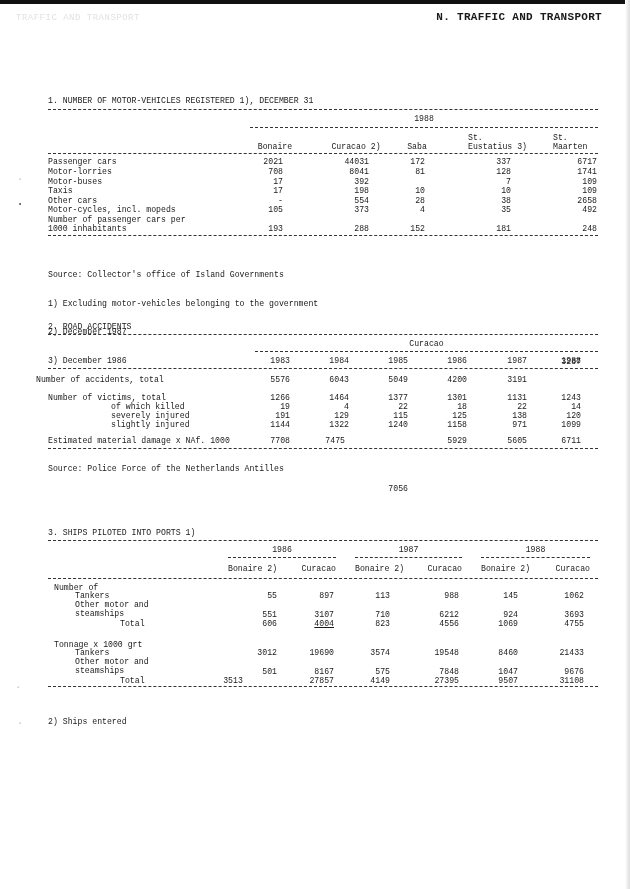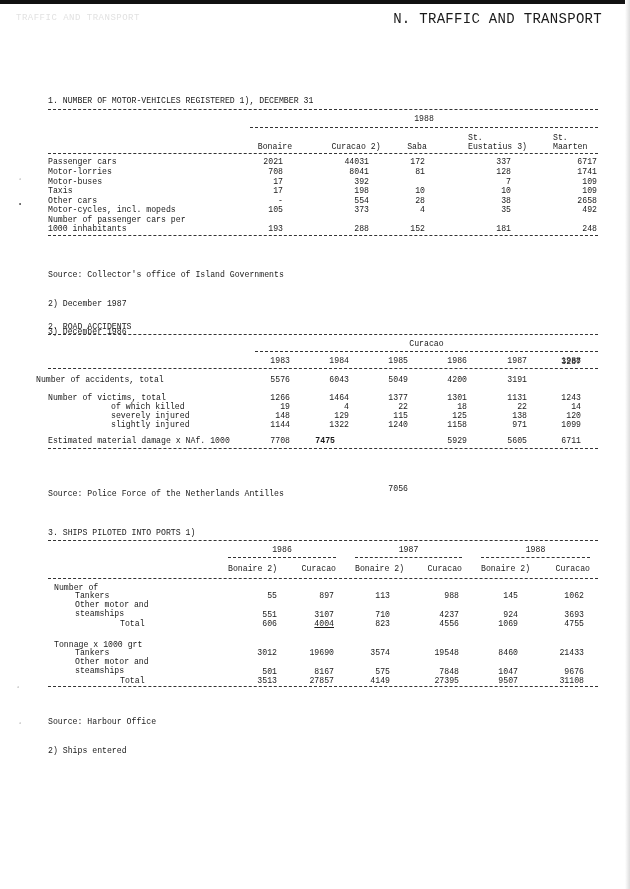--- a/index.html
+++ b/index.html
@@ -3,21 +3,21 @@
 <meta charset="utf-8">
 <style>
   html, body { margin:0; padding:0; }
   body {
     width:630px; height:889px; background:#ffffff; position:relative; overflow:hidden;
     font-family:"Liberation Mono","DejaVu Sans Mono",monospace; color:#1a1a1a;
   }
   .topbar { position:absolute; left:0; top:0; width:630px; height:4px; background:#111; }
   .rightedge { position:absolute; right:0; top:0; width:5px; height:889px; background:linear-gradient(to right,#fff,#ddd); }
   .ghost { position:absolute; left:16px; top:13px; font-size:9px; color:#e2e2e2; letter-spacing:0.5px; }
-  .chapter { position:absolute; right:28px; top:11px; font-size:14px; font-weight:normal; letter-spacing:0.3px; }
+  .chapter { position:absolute; right:28px; top:11px; font-size:11px; font-weight:bold; letter-spacing:0.3px; }
   .abs { position:absolute; }
   .title { font-size:8.2px; white-space:pre; }
   .dash { position:absolute; height:0; border-top:1px dashed #333; }
   .cell { position:absolute; font-size:8.2px; white-space:pre; line-height:9px; }
   .r { text-align:right; }
   .c { text-align:center; }
   .note { font-size:8.2px; white-space:pre; line-height:9.5px; }
   .mark { position:absolute; font-size:7px; color:#555; }
 </style>
 </head>
@@ -90,20 +90,21 @@
       <div class="cell r" style="left:223px;width:60px;top:224px;">193</div>
       <div class="cell r" style="left:309px;width:60px;top:224px;">288</div>
       <div class="cell r" style="left:365px;width:60px;top:224px;">152</div>
       <div class="cell r" style="left:451px;width:60px;top:224px;">181</div>
       <div class="cell r" style="left:537px;width:60px;top:224px;">248</div>
     </div>
   <div class="dash" style="left:48px;width:550px;top:235px;"></div>
 
   <div class="abs note" style="left:48px;top:251px;">
     <div>Source: Collector's office of Island Governments</div>
+    <div>1) Excluding motor-vehicles belonging to the government</div>
     <div>2) December 1987</div>
     <div>3) December 1986</div>
   </div>
 </section>
 
 <section>
   <div class="abs title" style="left:48px;top:322px;">2. ROAD ACCIDENTS</div>
   <div class="dash" style="left:48px;width:550px;top:334px;"></div>
   <div class="cell c" style="left:255px;width:343px;top:339px;">Curacao</div>
   <div class="dash" style="left:255px;width:343px;top:351px;"></div>
@@ -132,43 +133,43 @@
       <div class="cell r" style="left:477px;width:50px;top:393px;">1131</div>
       <div class="cell r" style="left:531px;width:50px;top:393px;">1243</div>
       <div class="cell" style="left:111px;top:402px;">of which killed</div>
       <div class="cell r" style="left:240px;width:50px;top:402px;">19</div>
       <div class="cell r" style="left:299px;width:50px;top:402px;">4</div>
       <div class="cell r" style="left:358px;width:50px;top:402px;">22</div>
       <div class="cell r" style="left:417px;width:50px;top:402px;">18</div>
       <div class="cell r" style="left:477px;width:50px;top:402px;">22</div>
       <div class="cell r" style="left:531px;width:50px;top:402px;">14</div>
       <div class="cell" style="left:111px;top:411px;">severely injured</div>
-      <div class="cell r" style="left:240px;width:50px;top:411px;">148</div>
+      <div class="cell r" style="left:240px;width:50px;top:411px;">191</div>
       <div class="cell r" style="left:299px;width:50px;top:411px;">129</div>
       <div class="cell r" style="left:358px;width:50px;top:411px;">115</div>
       <div class="cell r" style="left:417px;width:50px;top:411px;">125</div>
       <div class="cell r" style="left:477px;width:50px;top:411px;">138</div>
       <div class="cell r" style="left:531px;width:50px;top:411px;">120</div>
       <div class="cell" style="left:111px;top:420px;">slightly injured</div>
       <div class="cell r" style="left:240px;width:50px;top:420px;">1144</div>
       <div class="cell r" style="left:299px;width:50px;top:420px;">1322</div>
       <div class="cell r" style="left:358px;width:50px;top:420px;">1240</div>
       <div class="cell r" style="left:417px;width:50px;top:420px;">1158</div>
       <div class="cell r" style="left:477px;width:50px;top:420px;">971</div>
       <div class="cell r" style="left:531px;width:50px;top:420px;">1099</div>
       <div class="cell" style="left:48px;top:436px;">Estimated material damage x NAf. 1000</div>
       <div class="cell r" style="left:240px;width:50px;top:436px;">7708</div>
-      <div class="cell r" style="left:285px;width:50px;top:436px;font-weight:bold;">7475</div>
+      <div class="cell r" style="left:295px;width:50px;top:436px;">7475</div>
       <div class="cell r" style="left:358px;width:50px;top:436px;margin-top:48px;">7056</div>
       <div class="cell r" style="left:417px;width:50px;top:436px;">5929</div>
       <div class="cell r" style="left:477px;width:50px;top:436px;">5605</div>
       <div class="cell r" style="left:531px;width:50px;top:436px;">6711</div>
     </div>
   <div class="dash" style="left:48px;width:550px;top:448px;"></div>
-  <div class="abs note" style="left:48px;top:464px;margin-top:25px;">Source: Police Force of the Netherlands Antilles</div>
+  <div class="abs note" style="left:48px;top:464px;">Source: Police Force of the Netherlands Antilles</div>
 </section>
 
 <section>
   <div class="abs title" style="left:48px;top:528px;">3. SHIPS PILOTED INTO PORTS 1)</div>
   <div class="dash" style="left:48px;width:550px;top:540px;"></div>
   <div id="t3head">
       <div class="cell c" style="left:228px;width:108px;top:545px;">1986</div>
       <div class="dash" style="left:228px;width:108px;top:557px;"></div>
       <div class="cell" style="left:228px;top:564px;">Bonaire 2)</div>
       <div class="cell r" style="left:286px;width:50px;top:564px;">Curacao</div>
@@ -189,21 +190,21 @@
       <div class="cell r" style="left:274px;width:60px;top:591px;">897</div>
       <div class="cell r" style="left:330px;width:60px;top:591px;">113</div>
       <div class="cell r" style="left:399px;width:60px;top:591px;">988</div>
       <div class="cell r" style="left:458px;width:60px;top:591px;">145</div>
       <div class="cell r" style="left:524px;width:60px;top:591px;">1062</div>
       <div class="cell" style="left:75px;top:600px;">Other motor and
 steamships</div>
       <div class="cell r" style="left:217px;width:60px;top:610px;">551</div>
       <div class="cell r" style="left:274px;width:60px;top:610px;">3107</div>
       <div class="cell r" style="left:330px;width:60px;top:610px;">710</div>
-      <div class="cell r" style="left:399px;width:60px;top:610px;">4237</div>
+      <div class="cell r" style="left:399px;width:60px;top:610px;">6212</div>
       <div class="cell r" style="left:458px;width:60px;top:610px;">924</div>
       <div class="cell r" style="left:524px;width:60px;top:610px;">3693</div>
       <div class="cell" style="left:120px;top:619px;">Total</div>
       <div class="cell r" style="left:217px;width:60px;top:619px;">606</div>
       <div class="cell r" style="left:274px;width:60px;top:619px;text-decoration:underline;">4004</div>
       <div class="cell r" style="left:330px;width:60px;top:619px;">823</div>
       <div class="cell r" style="left:399px;width:60px;top:619px;">4556</div>
       <div class="cell r" style="left:458px;width:60px;top:619px;">1069</div>
       <div class="cell r" style="left:524px;width:60px;top:619px;">4755</div>
       <div class="cell" style="left:54px;top:640px;">Tonnage x 1000 grt</div>
@@ -216,25 +217,24 @@
       <div class="cell r" style="left:524px;width:60px;top:648px;">21433</div>
       <div class="cell" style="left:75px;top:657px;">Other motor and
 steamships</div>
       <div class="cell r" style="left:217px;width:60px;top:667px;">501</div>
       <div class="cell r" style="left:274px;width:60px;top:667px;">8167</div>
       <div class="cell r" style="left:330px;width:60px;top:667px;">575</div>
       <div class="cell r" style="left:399px;width:60px;top:667px;">7848</div>
       <div class="cell r" style="left:458px;width:60px;top:667px;">1047</div>
       <div class="cell r" style="left:524px;width:60px;top:667px;">9676</div>
       <div class="cell" style="left:120px;top:676px;">Total</div>
-      <div class="cell r" style="left:217px;width:60px;top:676px;">3513</div>
+      <div class="cell r" style="left:203px;width:60px;top:676px;text-align:center;">3513</div>
       <div class="cell r" style="left:274px;width:60px;top:676px;">27857</div>
       <div class="cell r" style="left:330px;width:60px;top:676px;">4149</div>
       <div class="cell r" style="left:399px;width:60px;top:676px;">27395</div>
       <div class="cell r" style="left:458px;width:60px;top:676px;">9507</div>
       <div class="cell r" style="left:524px;width:60px;top:676px;">31108</div>
     </div>
   <div class="dash" style="left:48px;width:550px;top:686px;"></div>
   <div class="abs note" style="left:48px;top:698px;">
-    <div>Source: Harbour Office</div>
     <div>2) Ships entered</div>
   </div>
 </section>
 
 </body></html>

